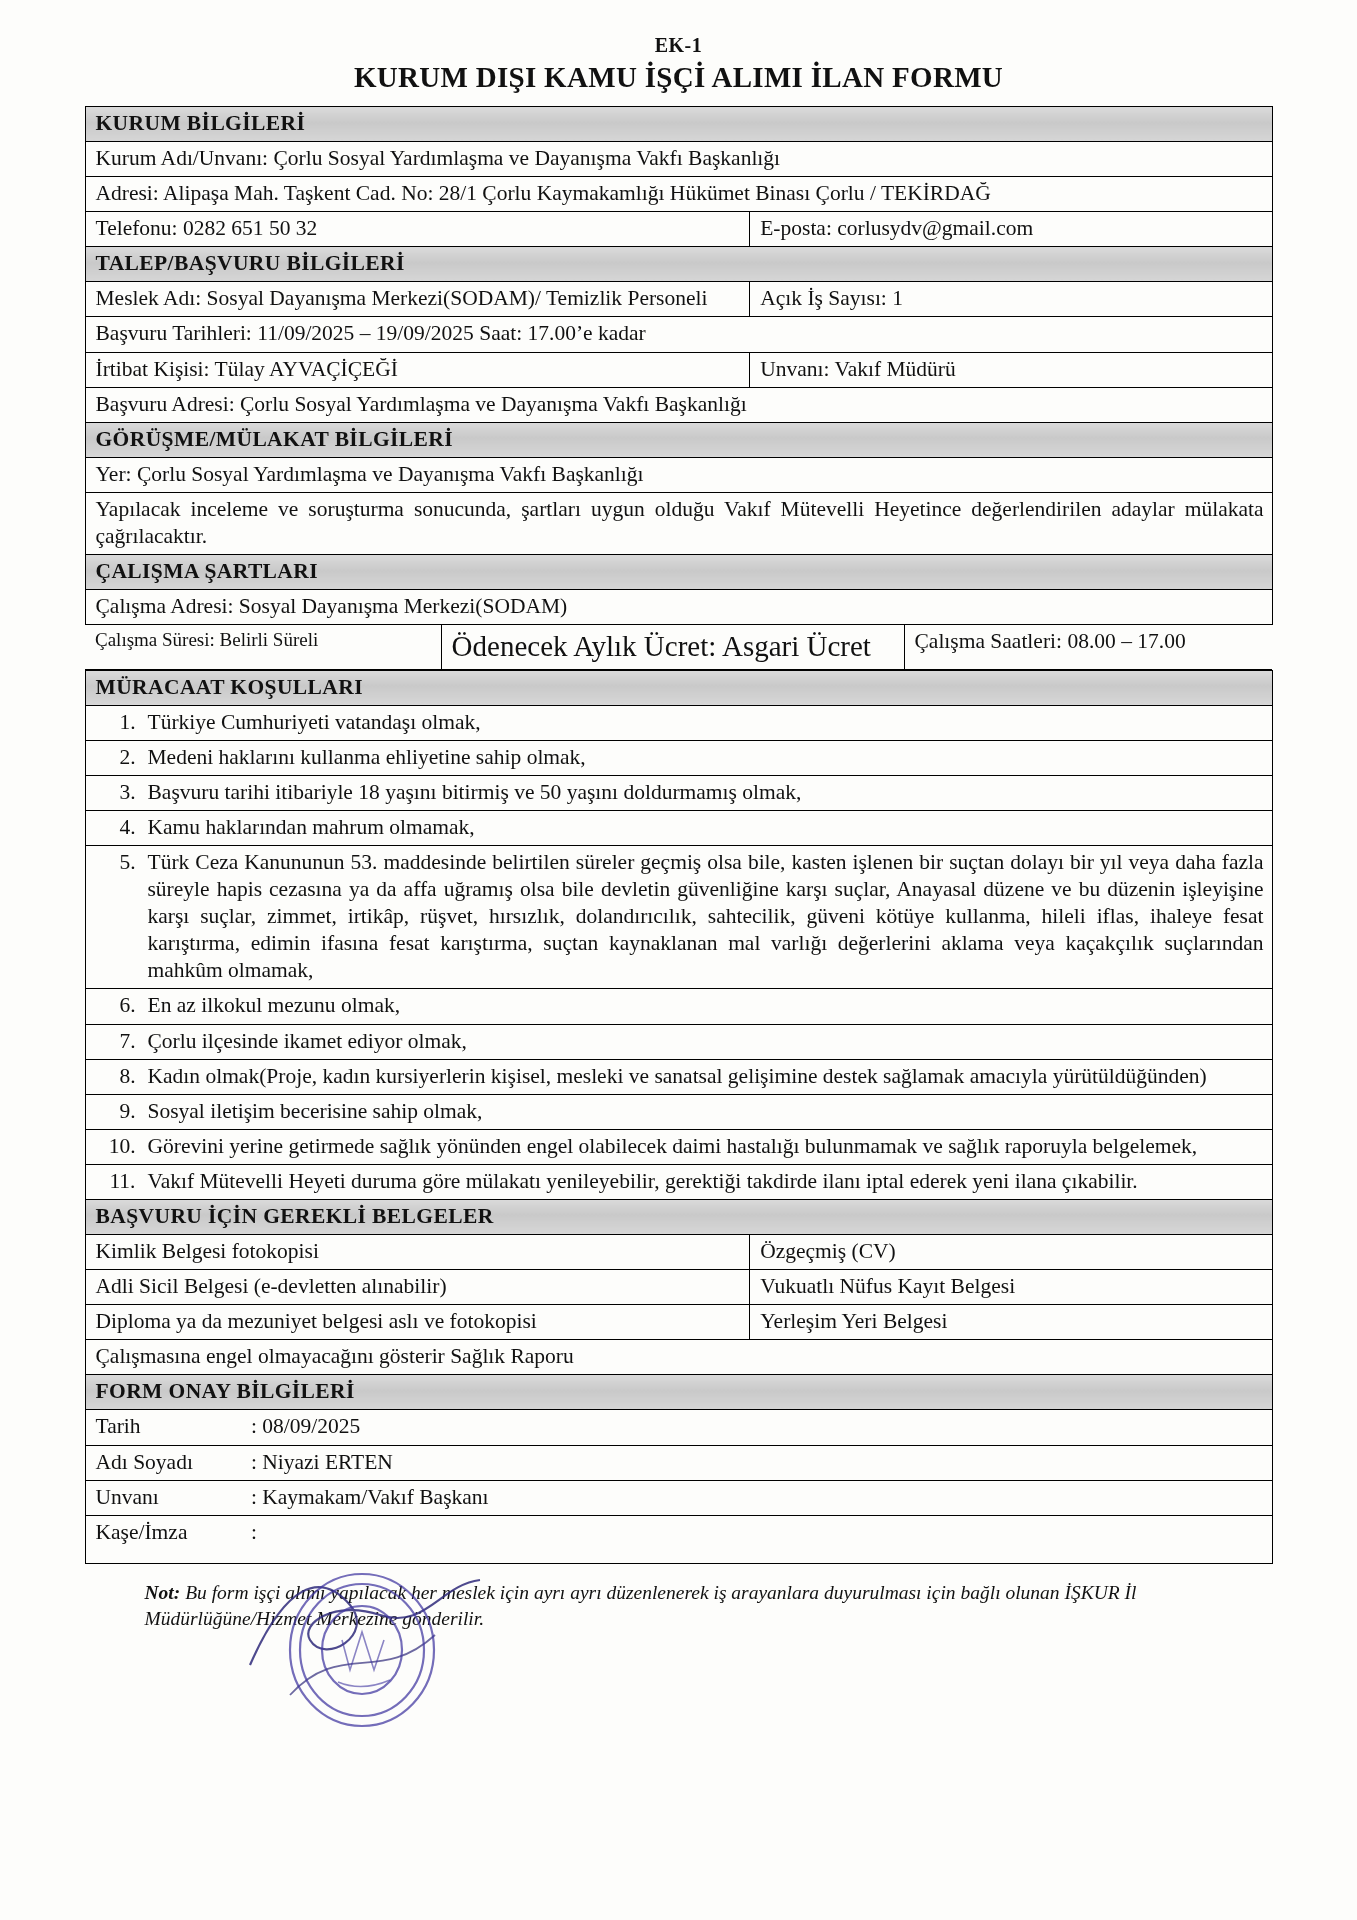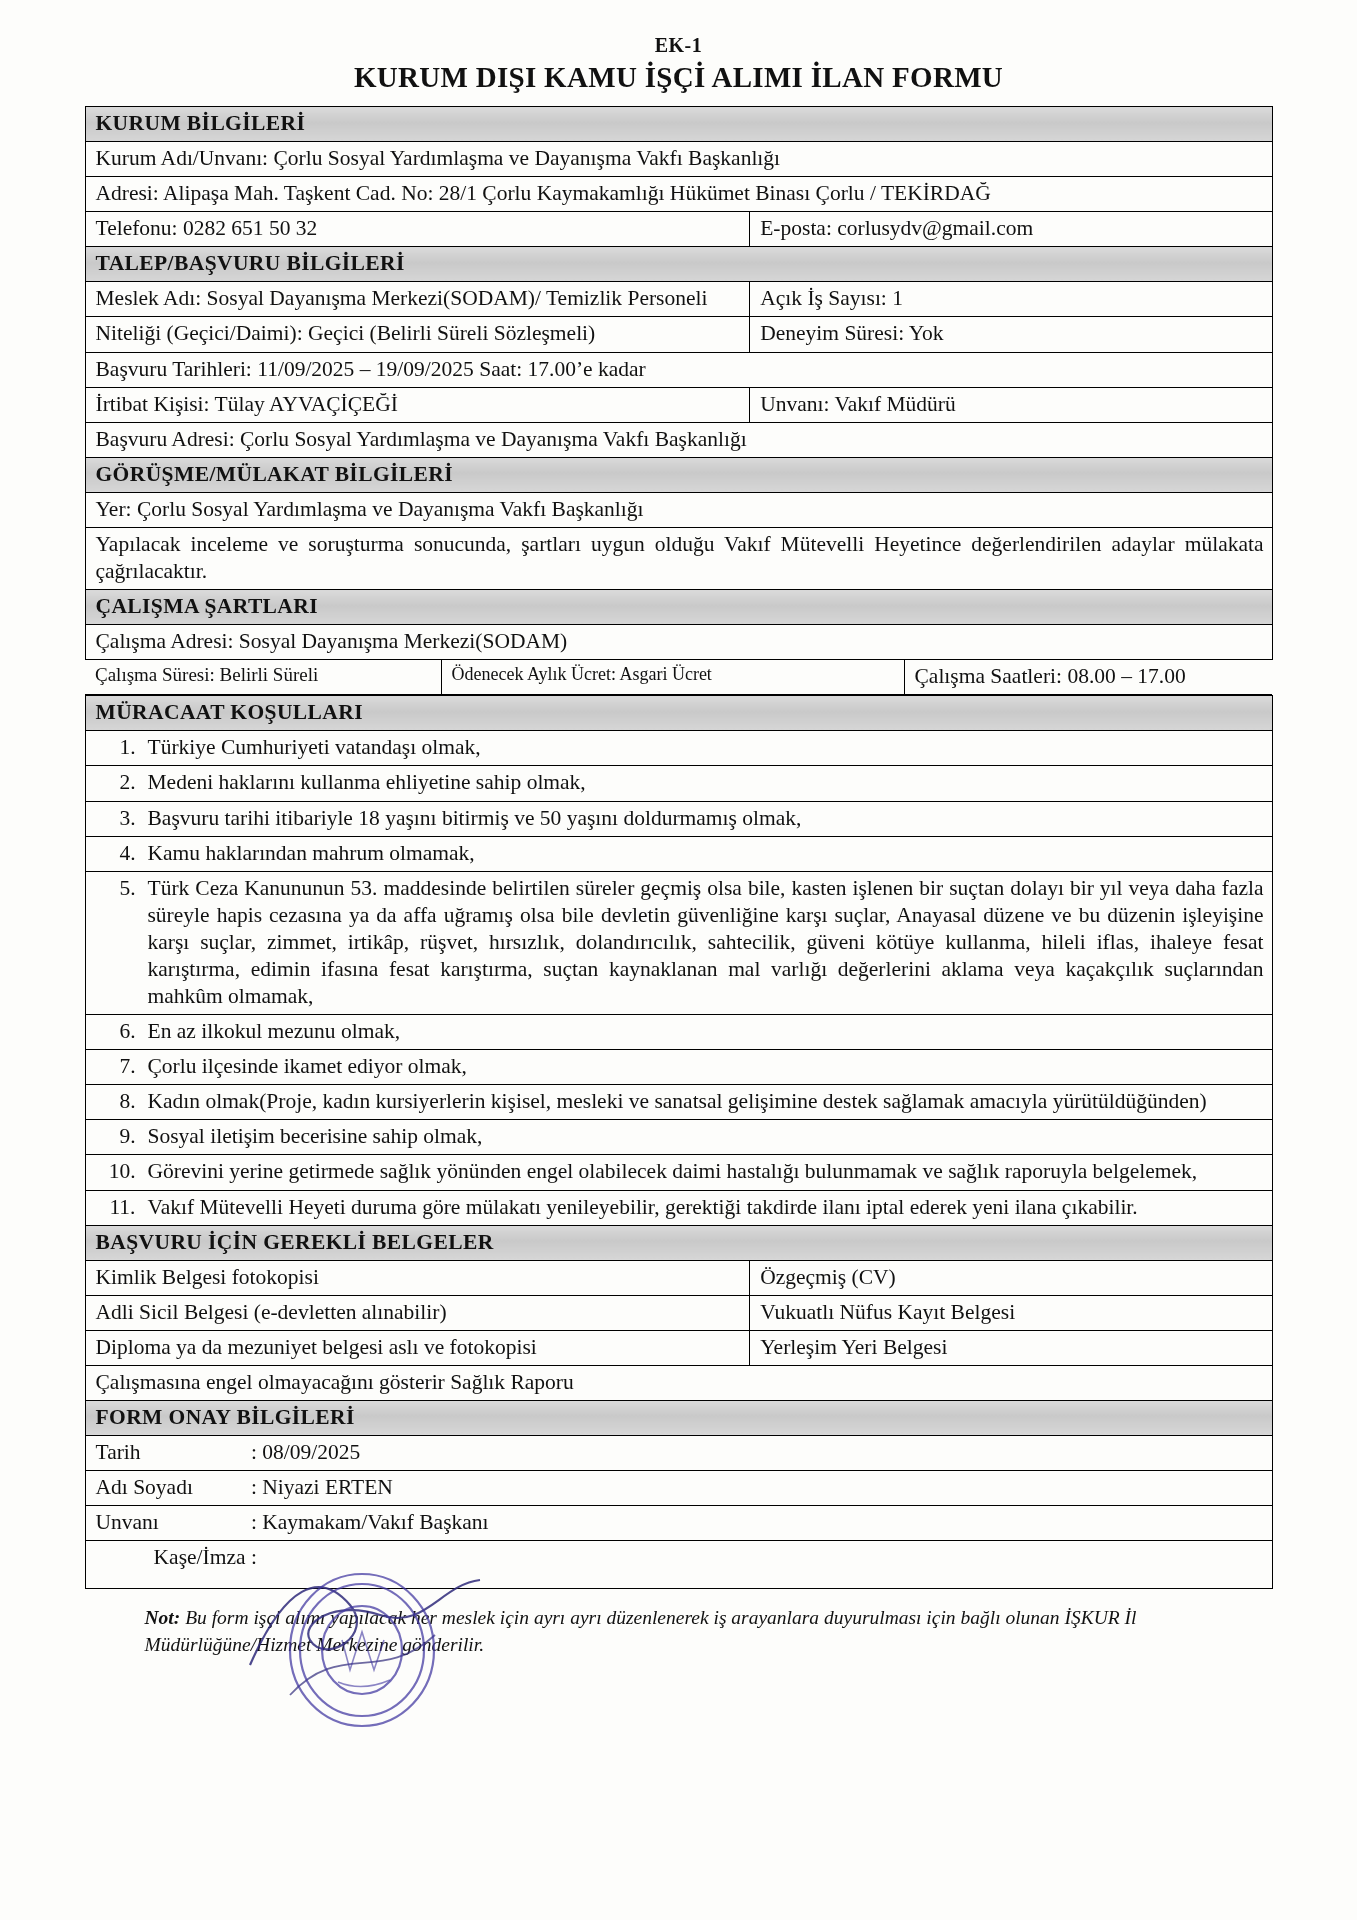--- a/index.html
+++ b/index.html
@@ -160,30 +160,20 @@
       <td class="section" colspan="2">TALEP/BAŞVURU BİLGİLERİ</td>
     </tr>
     <tr>
       <td>
         <span>Meslek Adı:</span>
         <span class="bold">Sosyal Dayanışma Merkezi(SODAM)/ Temizlik Personeli</span>
       </td>
       <td>
         <span>Açık İş Sayısı:</span>
         <span>1</span>
-      </td>
-    </tr>
-    <tr>
-      <td>
-        <span>Niteliği (Geçici/Daimi):</span>
-        <span>Geçici (Belirli Süreli Sözleşmeli)</span>
-      </td>
-      <td>
-        <span>Deneyim Süresi:</span>
-        <span>Yok</span>
       </td>
     </tr>
     <tr>
       <td colspan="2">
         <span>Başvuru Tarihleri:</span>
         <span>11/09/2025 – 19/09/2025 Saat: 17.00’e kadar</span>
       </td>
     </tr>
     <tr>
       <td>
@@ -231,21 +221,21 @@
             <col style="width:30%">
                 <col style="width:39%">
                 <col style="width:31%">
           </colgroup>
           <tbody>
                 <tr>
             <td style="border:1px solid #000;border-top:none;border-left:none;padding:3px 8px 4px 10px;font-size:19px;">
               <span class="bold">Çalışma Süresi:</span>
               <span>Belirli Süreli</span>
             </td>
-            <td style="border:1px solid #000;border-top:none;padding:3px 8px 4px 10px;font-size:18px;">
+            <td style="border:1px solid #000;border-top:none;padding:3px 8px 4px 10px;font-size:29px;">
               <span class="bold">Ödenecek Aylık Ücret:</span>
               <span>Asgari Ücret</span>
             </td>
             <td style="border:1px solid #000;border-top:none;border-right:none;padding:3px 8px 4px 10px;font-size:21.5px;">
               <span class="bold">Çalışma Saatleri:</span>
               <span>08.00 – 17.00</span>
             </td>
           </tr>
         </tbody>
             </table>
@@ -380,21 +370,21 @@
       </td>
     </tr>
     <tr>
       <td colspan="2">
         <span style="display:inline-block;width:150px;">Unvanı</span>
         <span>: Kaymakam/Vakıf Başkanı</span>
       </td>
     </tr>
     <tr>
       <td colspan="2" style="height:40px;">
-        <span style="display:inline-block;width:150px;text-align:right;">Kaşe/İmza</span>
+        <span style="display:inline-block;width:150px;">Kaşe/İmza</span>
         <span>:</span>
       </td>
     </tr>
   </tbody>
     </table>
 
   <div class="note">
     <span class="lbl">Not:</span><span> Bu form işçi alımı yapılacak her meslek için ayrı ayrı düzenlenerek iş arayanlara duyurulması için bağlı olunan İŞKUR İl Müdürlüğüne/Hizmet Merkezine gönderilir.</span>
   </div>
 

